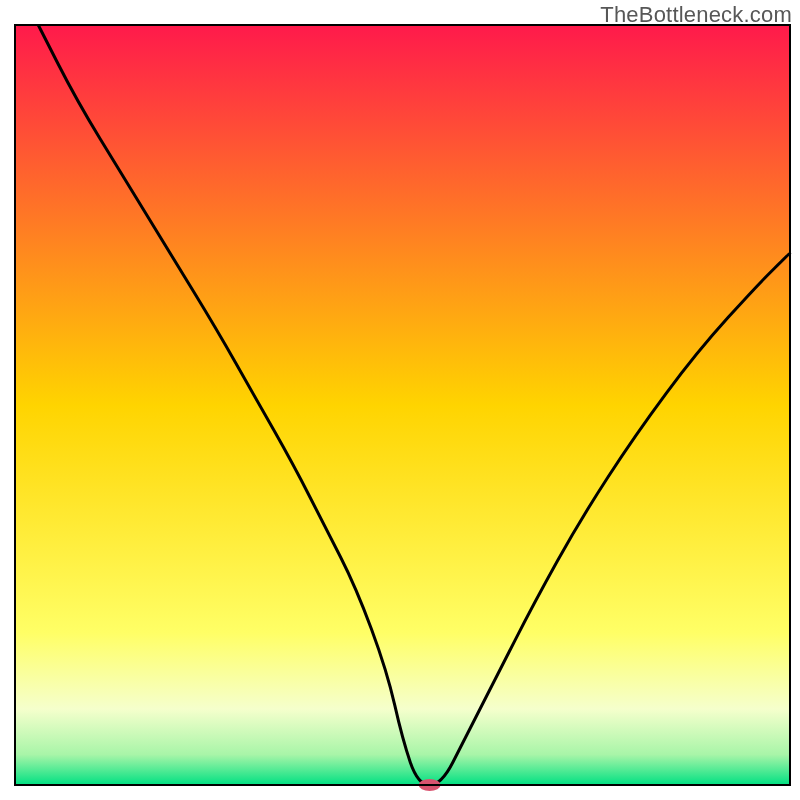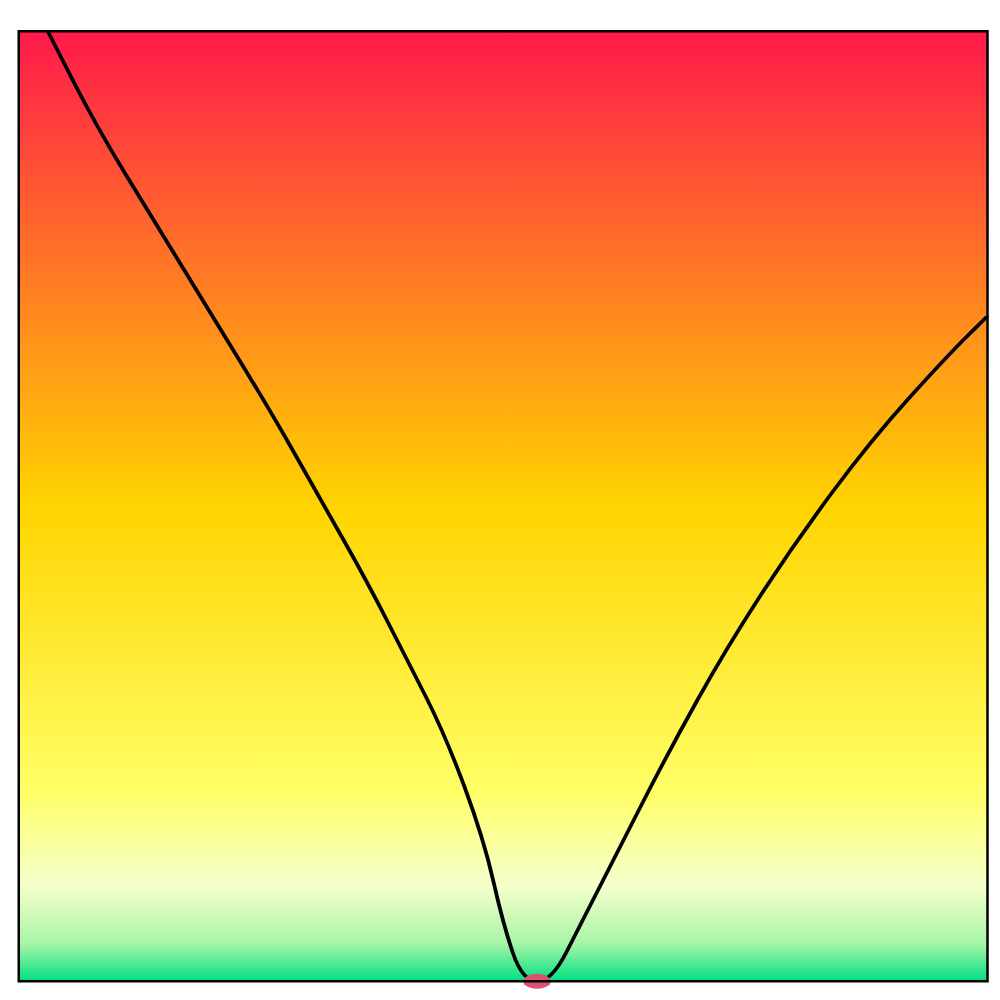--- a/index.html
+++ b/index.html
@@ -26,20 +26,21 @@
     letter-spacing: 0.2px;
   }
   svg {
     display: block;
   }
 </style>
 </head>
 <body>
 
 <div class="chart-container">
+  <div class="watermark">TheBottleneck.com</div>
   <svg id="chart-svg" width="800" height="800" viewBox="0 0 800 800">
     <defs>
       <linearGradient id="bg-grad" x1="0" y1="0" x2="0" y2="1">
           <stop offset="0%" stop-color="#ff1a4b"></stop>
           <stop offset="50%" stop-color="#ffd400"></stop>
           <stop offset="80%" stop-color="#ffff66"></stop>
           <stop offset="90%" stop-color="#f5ffcc"></stop>
           <stop offset="96%" stop-color="#a8f5a8"></stop>
           <stop offset="100%" stop-color="#00e082"></stop>
         </linearGradient>

